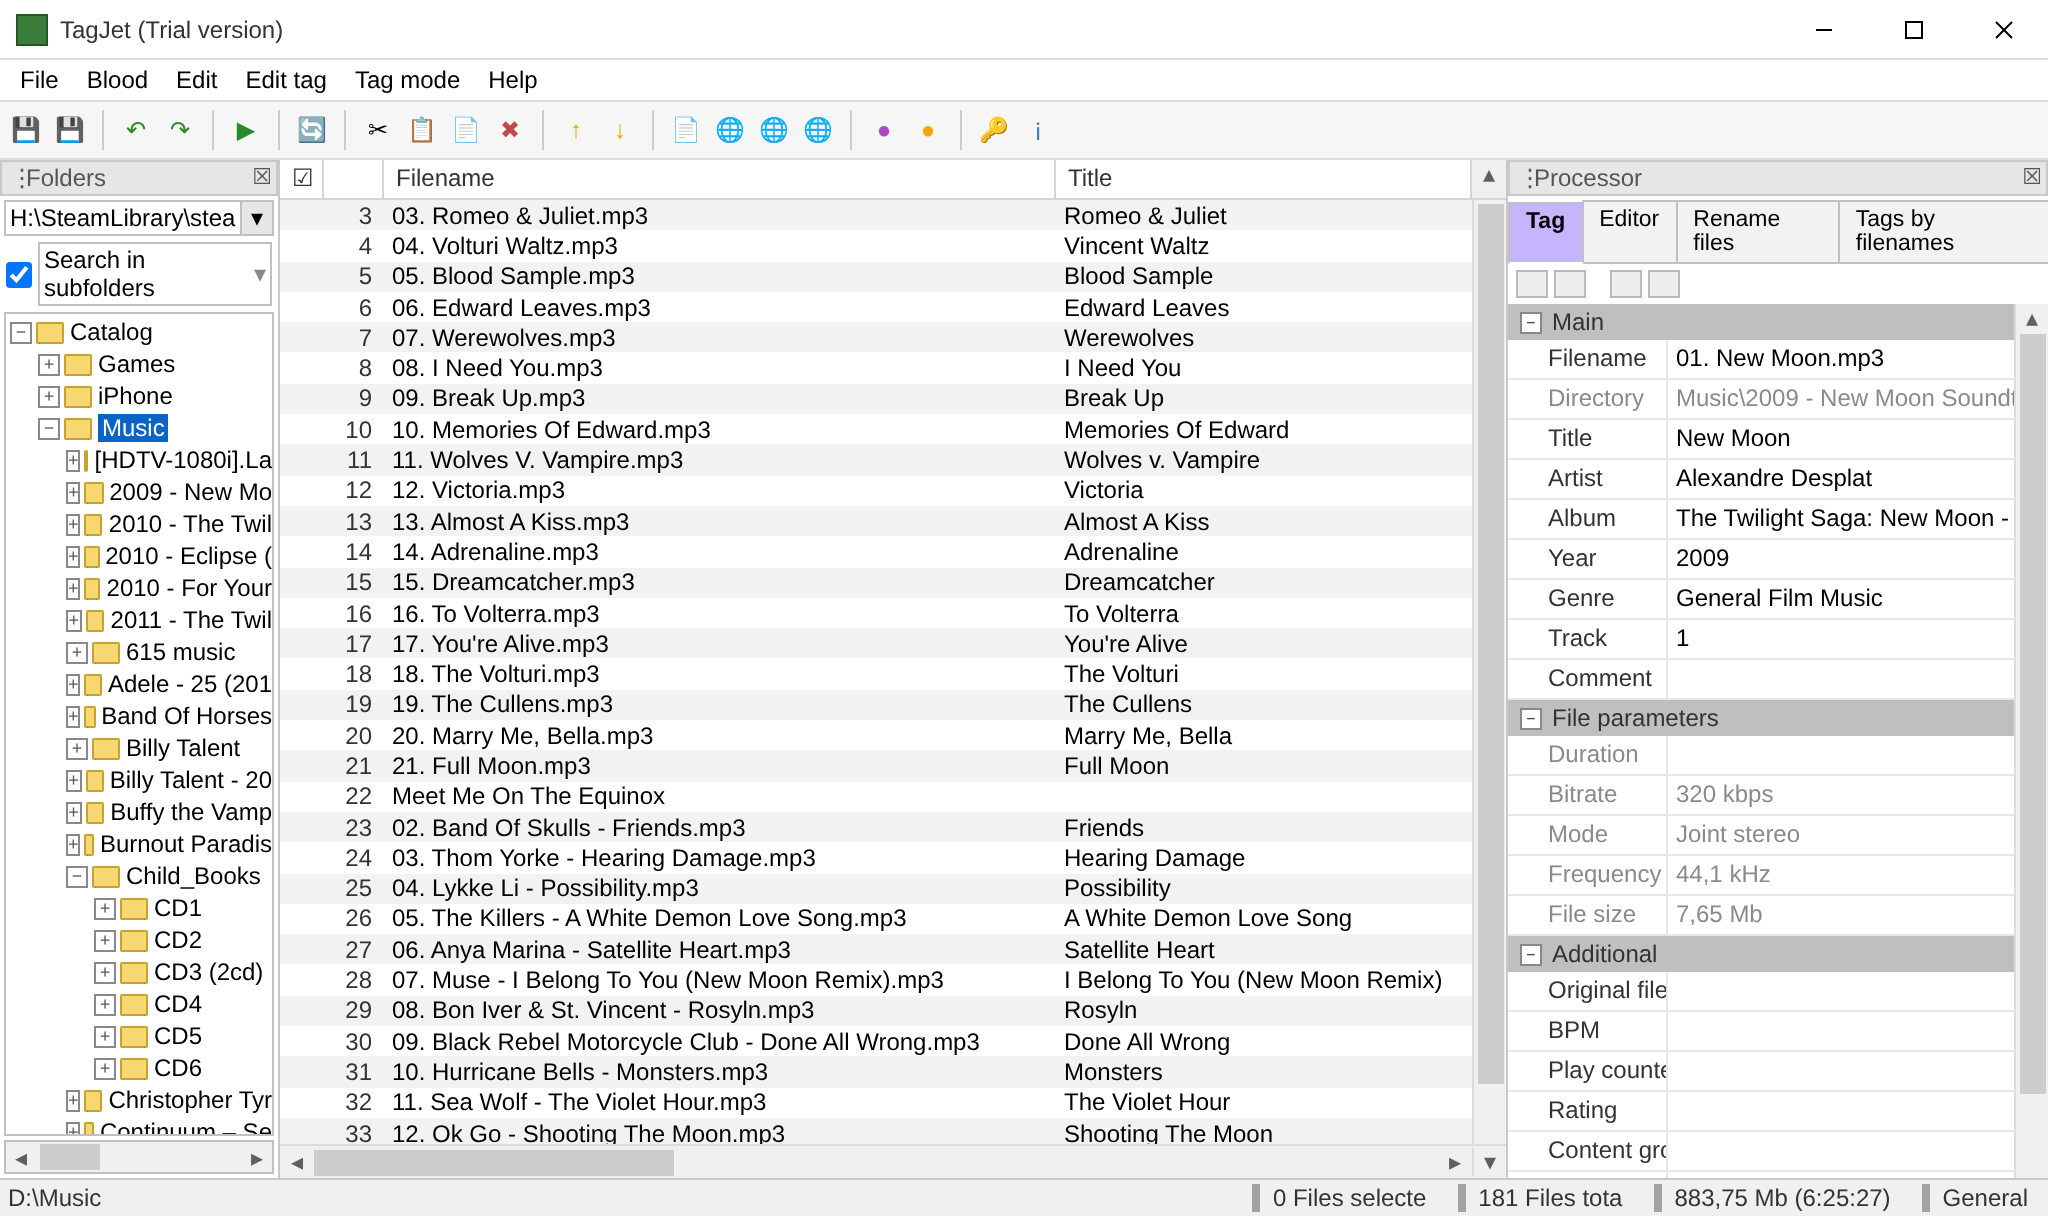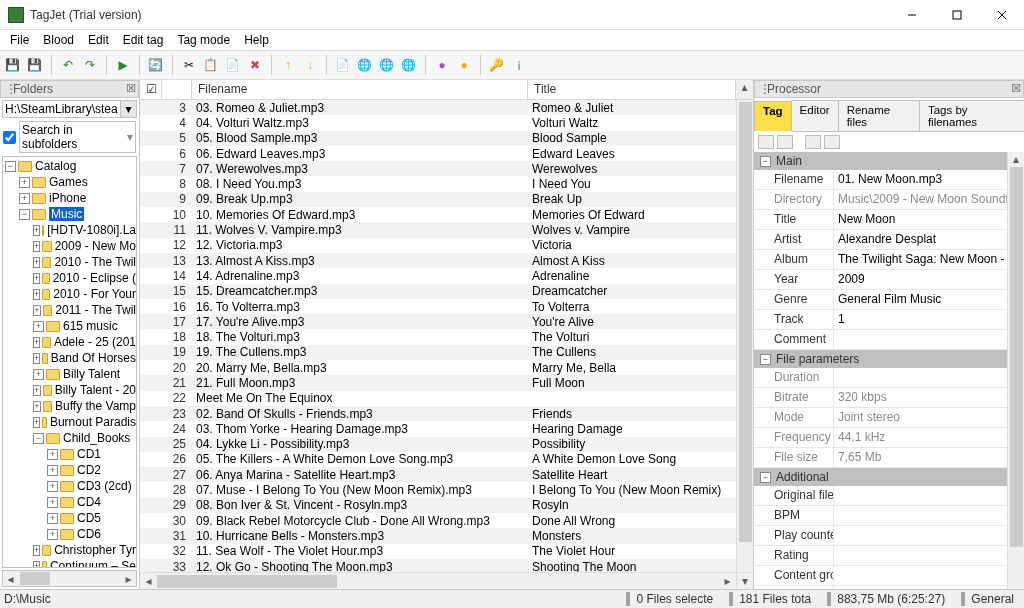--- a/index.html
+++ b/index.html
@@ -60,21 +60,21 @@
   .fl-vscroll .thumb { width:13px; margin:2px auto; height:440px; background:#cdcdcd; }
   .fl-hscroll { height:17px; background:#f0f0f0; border-top:1px solid #dcdcdc; display:flex; align-items:center; }
   .fl-hscroll .arr { width:17px; text-align:center; color:#606060; }
   .fl-hscroll .track { flex:1; height:13px; position:relative; }
   .fl-hscroll .thumb { position:absolute; left:0; width:180px; height:13px; background:#cdcdcd; }
 
   
   .processor { width:270px; display:flex; flex-direction:column; }
   .tabs { display:flex; border-bottom:1px solid #c0c0c0; padding-top:2px; }
   .tab { padding:3px 8px; border:1px solid #c0c0c0; border-bottom:none; background:#f2f2f2; margin-right:-1px; font-size:11.5px; }
-  .tab.active { background:#fde047; font-weight:bold; border-bottom:1px solid #fff; position:relative; top:1px; }
+  .tab.active { background:#c4b5fd; font-weight:bold; border-bottom:1px solid #fff; position:relative; top:1px; }
   .proc-toolbar { display:flex; gap:3px; padding:3px 4px; align-items:center; }
   .proc-toolbar .picon { width:16px; height:14px; border:1px solid #bbb; background:#eee; }
   .prop-section { background:#bfbfbf; color:#333; padding:2px 6px; display:flex; align-items:center; font-size:12px; }
   .prop-section .chev { width:11px; height:11px; border:1px solid #888; background:#fff; display:inline-flex; align-items:center; justify-content:center; font-size:8px; margin-right:5px; }
   .prop-scroll { position:absolute; right:0; top:0; bottom:0; width:17px; background:#f0f0f0; border-left:1px solid #dcdcdc; }
   .prop-body { flex:1; position:relative; overflow:hidden; }
   .prop-rows { }
   .prow { display:flex; height:20px; border-bottom:1px solid #e7e7e7; }
   .prow .pk { width:80px; padding:2px 4px 2px 20px; color:#333; border-right:1px solid #e7e7e7; white-space:nowrap; overflow:hidden; }
   .prow .pk.dim { color:#8a8a8a; }
@@ -325,21 +325,21 @@
           <div class="frow">
             <div class="selcol"></div>
             <div class="numcol">3</div>
             <div class="fncol">03. Romeo &amp; Juliet.mp3</div>
             <div class="ttcol">Romeo &amp; Juliet</div>
           </div>
           <div class="frow">
             <div class="selcol"></div>
             <div class="numcol">4</div>
             <div class="fncol">04. Volturi Waltz.mp3</div>
-            <div class="ttcol">Volturi Waltz</div>
+            <div class="ttcol">Vincent Waltz</div>
           </div>
           <div class="frow">
             <div class="selcol"></div>
             <div class="numcol">5</div>
             <div class="fncol">05. Blood Sample.mp3</div>
             <div class="ttcol">Blood Sample</div>
           </div>
           <div class="frow">
             <div class="selcol"></div>
             <div class="numcol">6</div>

